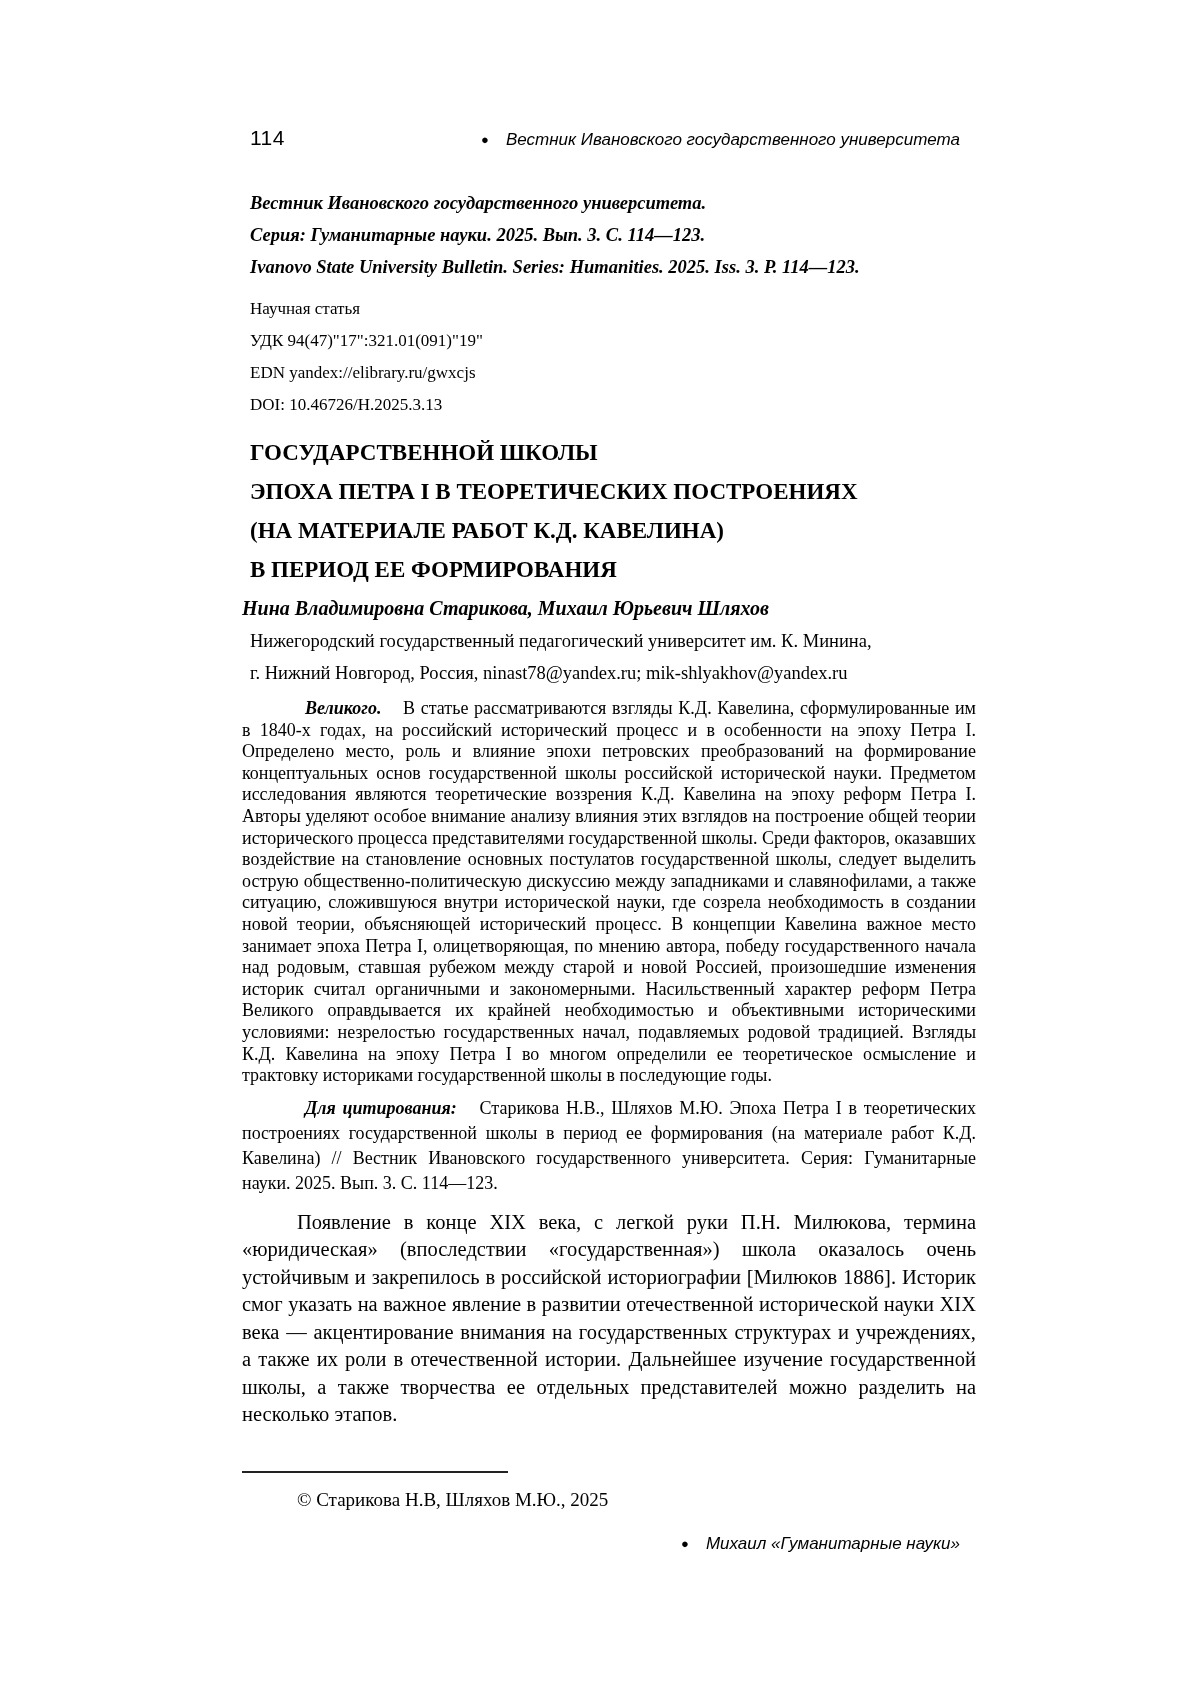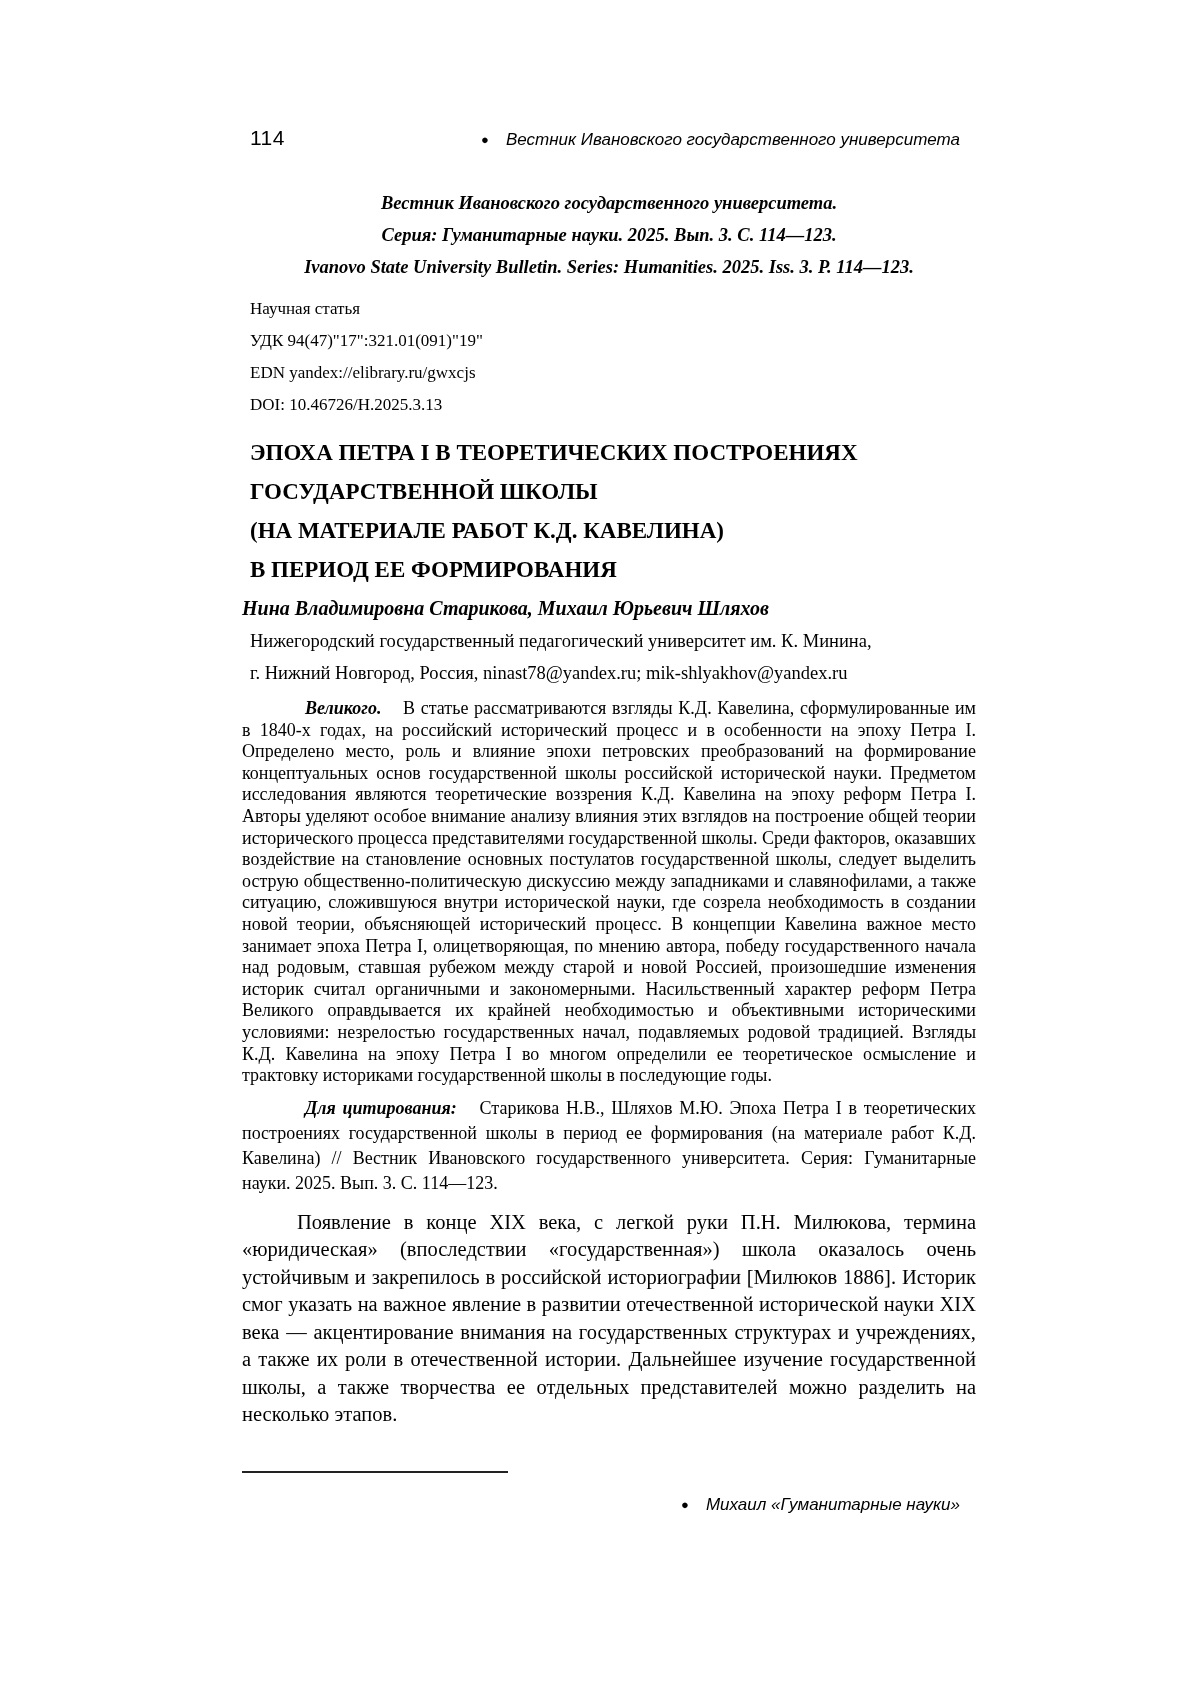--- a/index.html
+++ b/index.html
@@ -20,21 +20,21 @@
     display: flex; justify-content: space-between; align-items: baseline;
     font-family: "Liberation Sans", "DejaVu Sans", sans-serif;
   }
   .page-num { font-size: 21px; letter-spacing: 0.5px; }
   .running-head { font-size: 17px; font-style: italic; }
   .running-head .bullet, .footer-row .bullet { font-style: normal; font-size: 13px; margin-right: 9px; position: relative; top: -1px; }
   
   .cite-block {
     margin-top: 33px;
     font-weight: bold; font-style: italic;
-    font-size: 18.5px; line-height: 24px; text-align: center;
+    font-size: 18.5px; line-height: 24px;
   }
   
   .meta-block { margin-top: 18px; font-size: 17px; line-height: 24px; }
   
   .title-block { margin-top: 20px; font-weight: bold; font-size: 23px; line-height: 31px; }
   
   .authors { margin-top: 11px; font-weight: bold; font-style: italic; font-size: 20px; line-height: 25px; }
   .affiliation { font-size: 18.5px; line-height: 24px; }
   
   .abstract {
@@ -87,22 +87,22 @@
   </div>
 
   <div class="meta-block">
     <div>Научная статья</div>
     <div>УДК 94(47)"17":321.01(091)"19"</div>
     <div>EDN yandex://elibrary.ru/gwxcjs</div>
     <div>DOI: 10.46726/H.2025.3.13</div>
   </div>
 
   <div class="title-block">
+    <div>ГОСУДАРСТВЕННОЙ ШКОЛЫ</div>
     <div>ЭПОХА ПЕТРА I В ТЕОРЕТИЧЕСКИХ ПОСТРОЕНИЯХ</div>
-    <div>ГОСУДАРСТВЕННОЙ ШКОЛЫ</div>
     <div>(НА МАТЕРИАЛЕ РАБОТ К.Д. КАВЕЛИНА)</div>
     <div>В ПЕРИОД ЕЕ ФОРМИРОВАНИЯ</div>
   </div>
 
   <div class="authors">Нина Владимировна Старикова, Михаил Юрьевич Шляхов</div>
   <div class="affiliation">
     <div>Нижегородский государственный педагогический университет им. К. Минина,</div>
     <div>г. Нижний Новгород, Россия, ninast78@yandex.ru; mik-shlyakhov@yandex.ru</div>
   </div>
 
@@ -113,18 +113,19 @@
 
 
   <p class="for-citation">
     <span class="label-bi">Для цитирования:</span>
     <span>Старикова Н.В., Шляхов М.Ю. Эпоха Петра I в теоретических построениях государственной школы в период ее формирования (на материале работ К.Д. Кавелина) // Вестник Ивановского государственного университета. Серия: Гуманитарные науки. 2025. Вып. 3. С. 114—123.</span>
   </p>
 
   <p class="body-para">Появление в конце XIX века, с легкой руки П.Н. Милюкова, термина «юридическая» (впоследствии «государственная») школа оказалось очень устойчивым и закрепилось в российской историографии [Милюков 1886]. Историк смог указать на важное явление в развитии отечественной исторической науки XIX века — акцентирование внимания на государственных структурах и учреждениях, а также их роли в отечественной истории. Дальнейшее изучение государственной школы, а также творчества ее отдельных представителей можно разделить на несколько этапов.</p>
 
   <div class="footnote-rule"></div>
+  <div class="copyright">© Старикова Н.В, Шляхов М.Ю., 2025</div>
 
   <div class="footer-row">
     <span><span class="bullet">●</span><span>Михаил «Гуманитарные науки»</span></span>
   </div>
 
 </div>
 
 </body></html>

